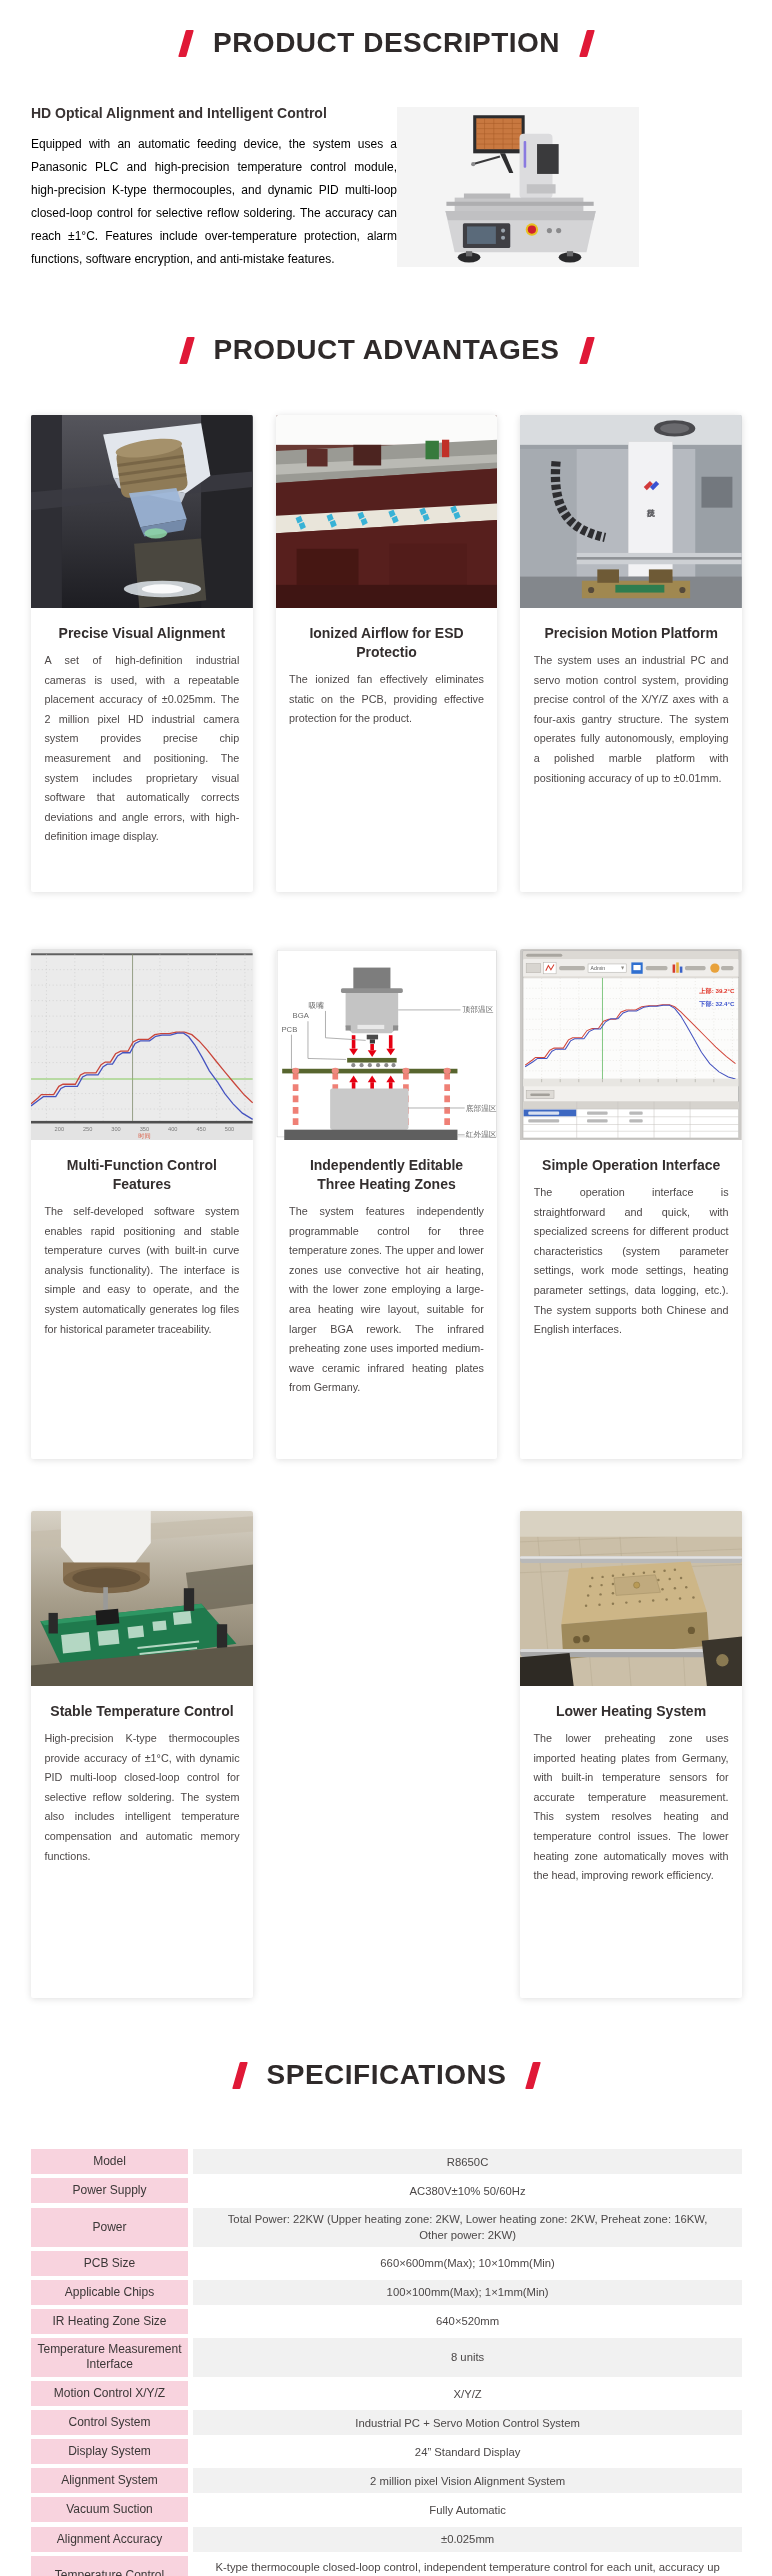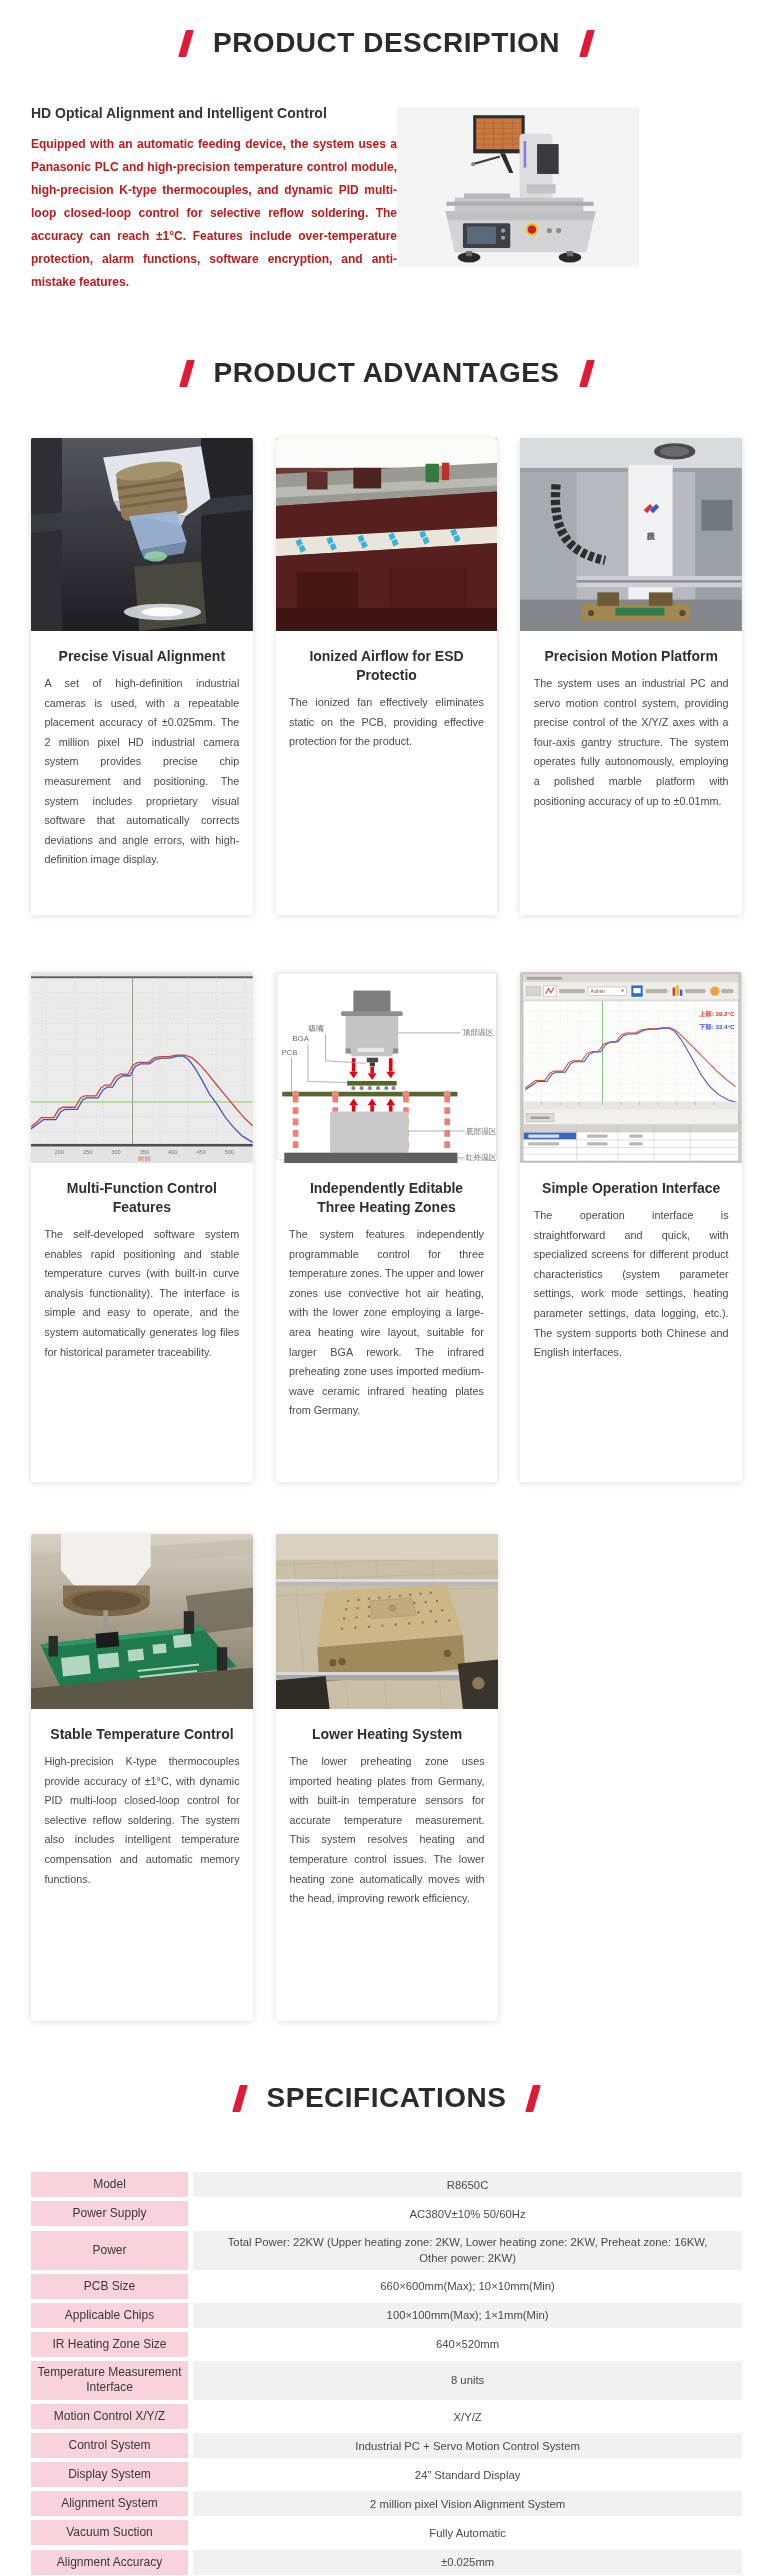--- a/index.html
+++ b/index.html
@@ -5,27 +5,27 @@
   html,body{margin:0;padding:0;background:#ffffff;}
   .page{width:773px;padding:25px 0 41px;font-family:"Liberation Sans","DejaVu Sans",sans-serif;background:#fff;}
   
   .sec-head{display:flex;align-items:center;justify-content:center;gap:23px;height:36px;}
   .sec-head .txt{font-size:28px;font-weight:800;color:#2f2a2a;letter-spacing:0.5px;white-space:nowrap;}
   .slash{display:inline-block;width:7.7px;height:27px;background:#e01937;transform:skewX(-16deg);border-radius:1px;}
   
   .intro{margin:44px 31px 0;display:flex;}
   .intro-left{width:366px;}
   .intro-left h3{margin:0 0 12.4px;font-size:14px;font-weight:700;color:#383232;}
-  .intro-left p{margin:0;font-size:12px;line-height:23px;color:#b91c1c;text-align:justify;font-weight:bold;}
+  .intro-left p{margin:0;font-size:12px;line-height:23px;color:#000000;text-align:justify;}
   .intro-photo{flex:none;width:242px;height:160px;background:#f4f4f4;margin-top:2.1px;}
   .h2{margin-top:61px;justify-content:center;}
   
   .cards{margin:47px 31px 0;display:flex;gap:23px;}
   .row2{margin-top:57px;}
-  .row3{margin-top:52px;justify-content:flex-start;}
+  .row3{margin-top:52px;justify-content:space-between;}
   .card{flex:1 1 0;background:#fff;border-radius:2.1px;box-shadow:0 1px 7.2px rgba(0,0,0,.13);overflow:hidden;}
   .row1 .card{height:477px;}
   .row2 .card{height:510px;}
   .row3 .card{flex:0 0 222px;height:487px;}
   .card-img{width:100%;display:block;}
   .row1 .card-img{height:193px;}
   .row2 .card-img{height:191px;}
   .row3 .card-img{height:175px;}
   .card-img svg{display:block;width:100%;height:100%;}
   .card-body{padding:15.5px 13.4px 0;}

